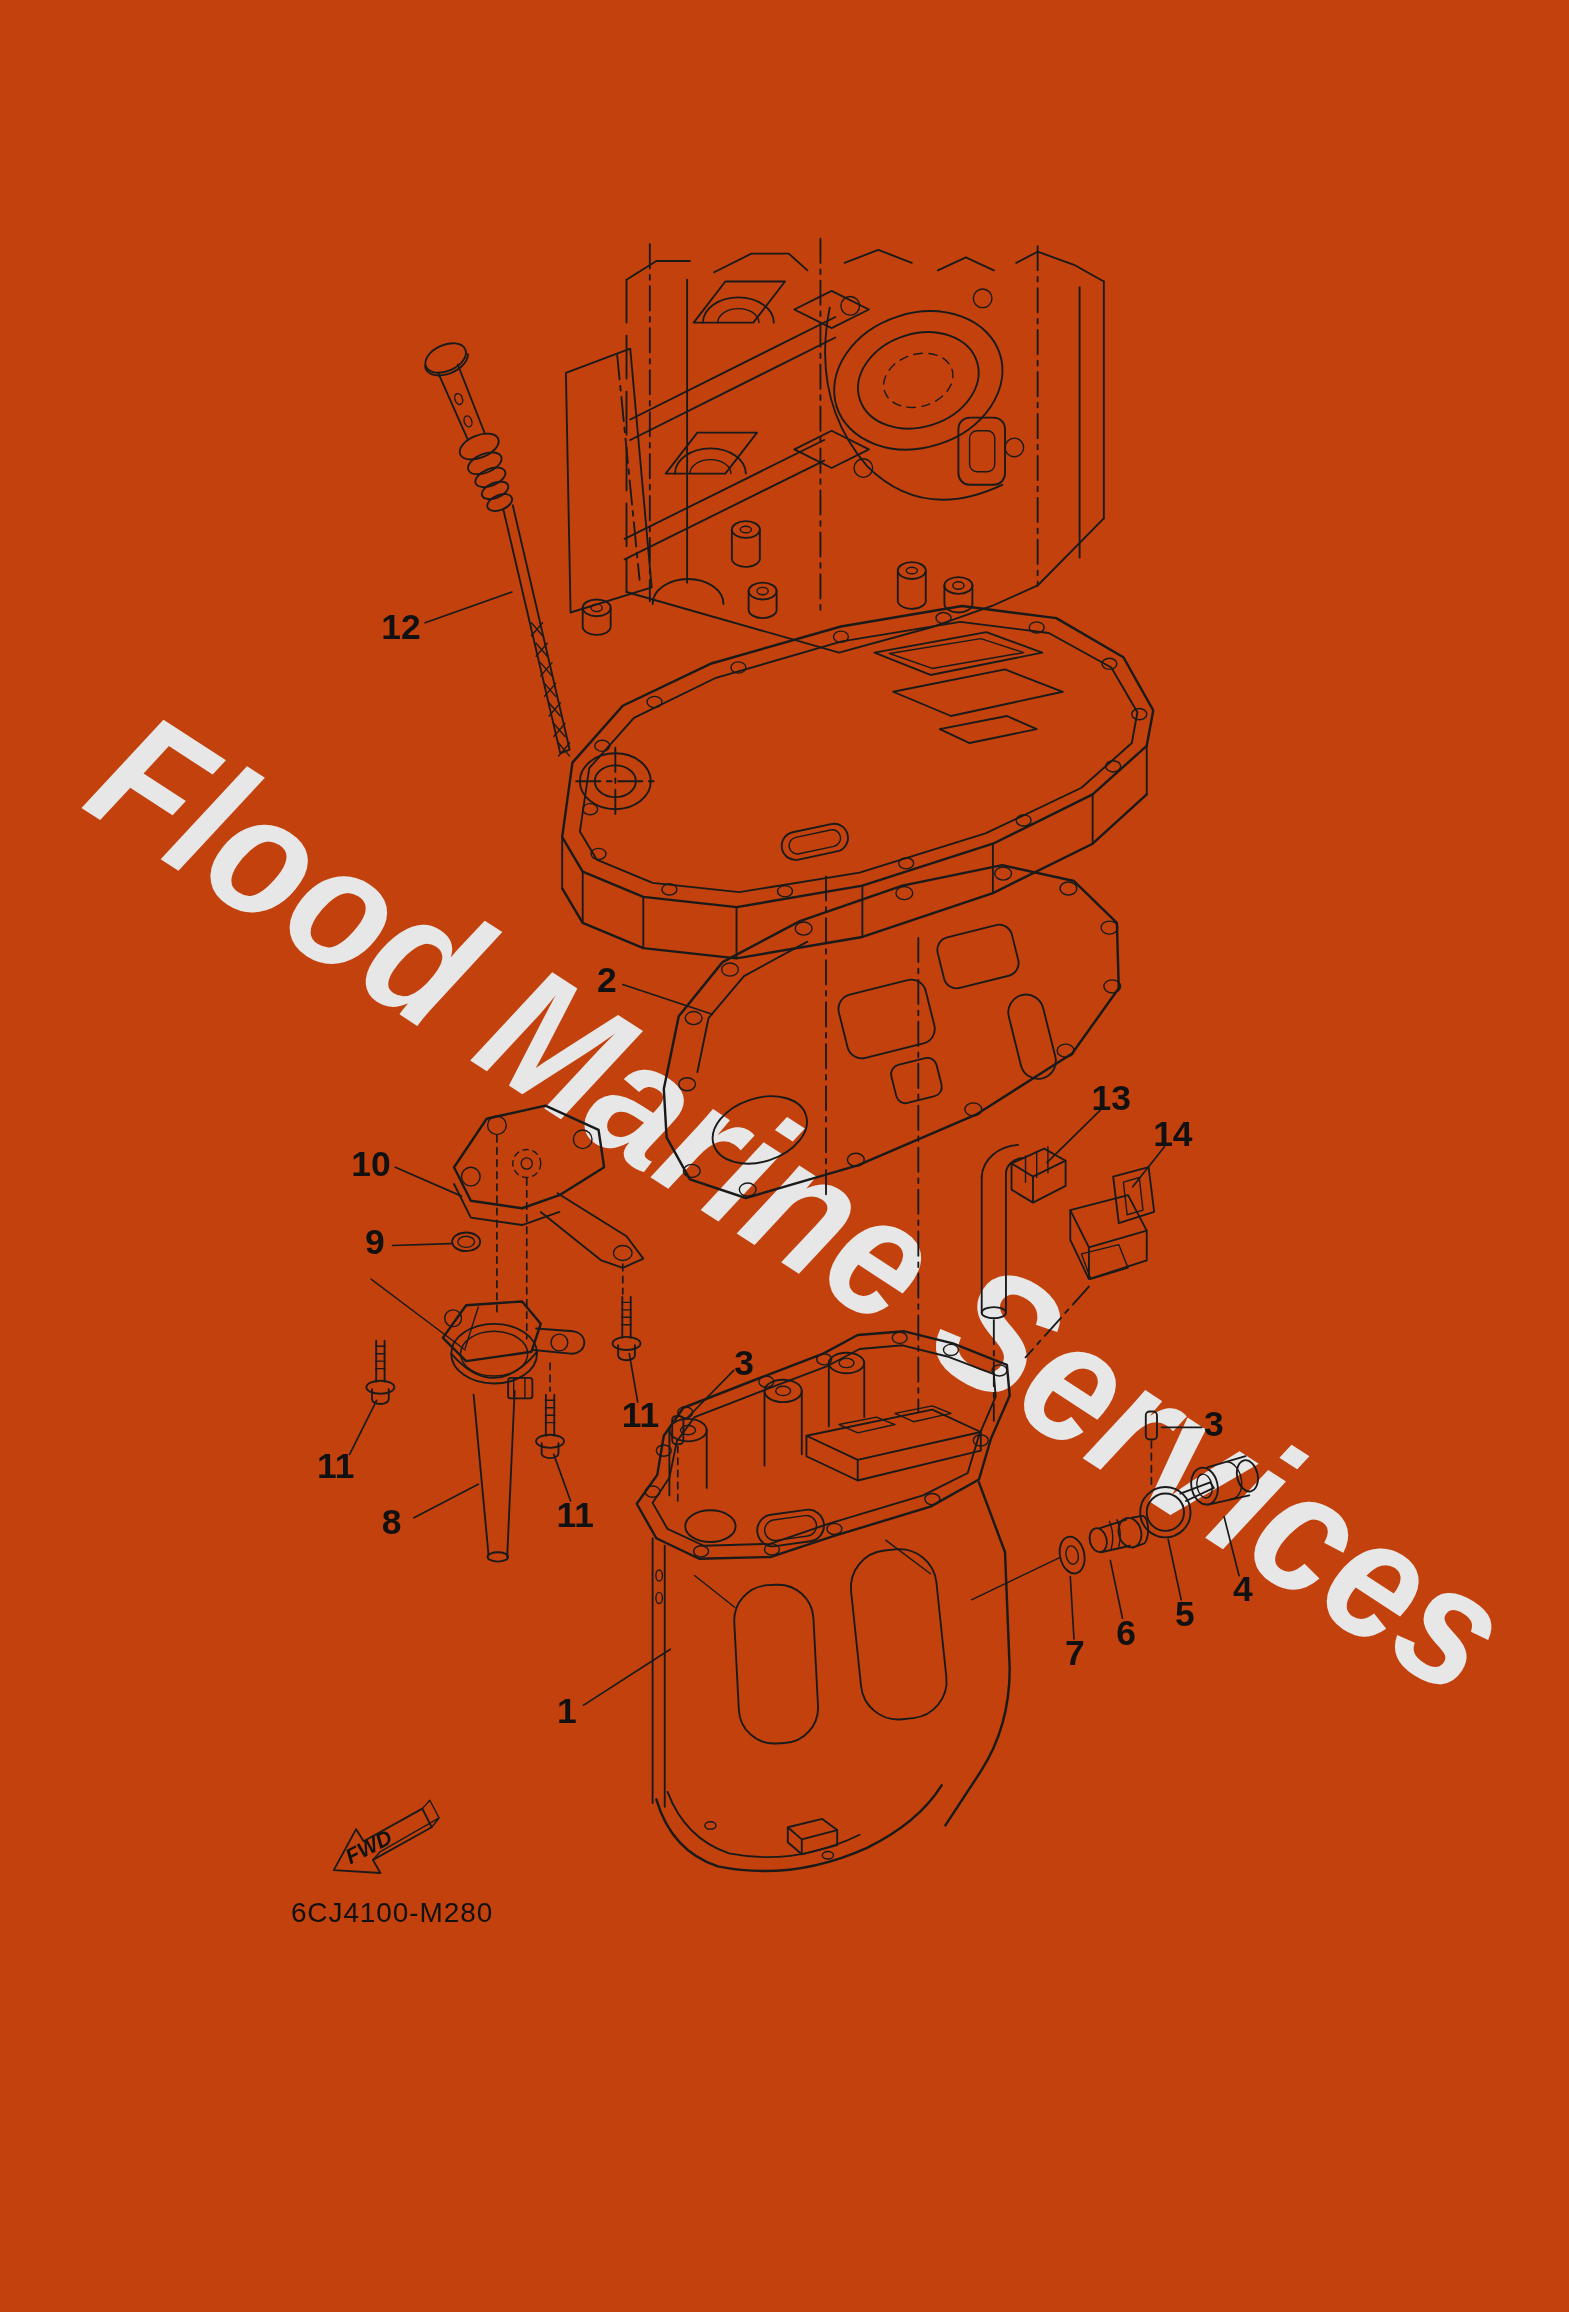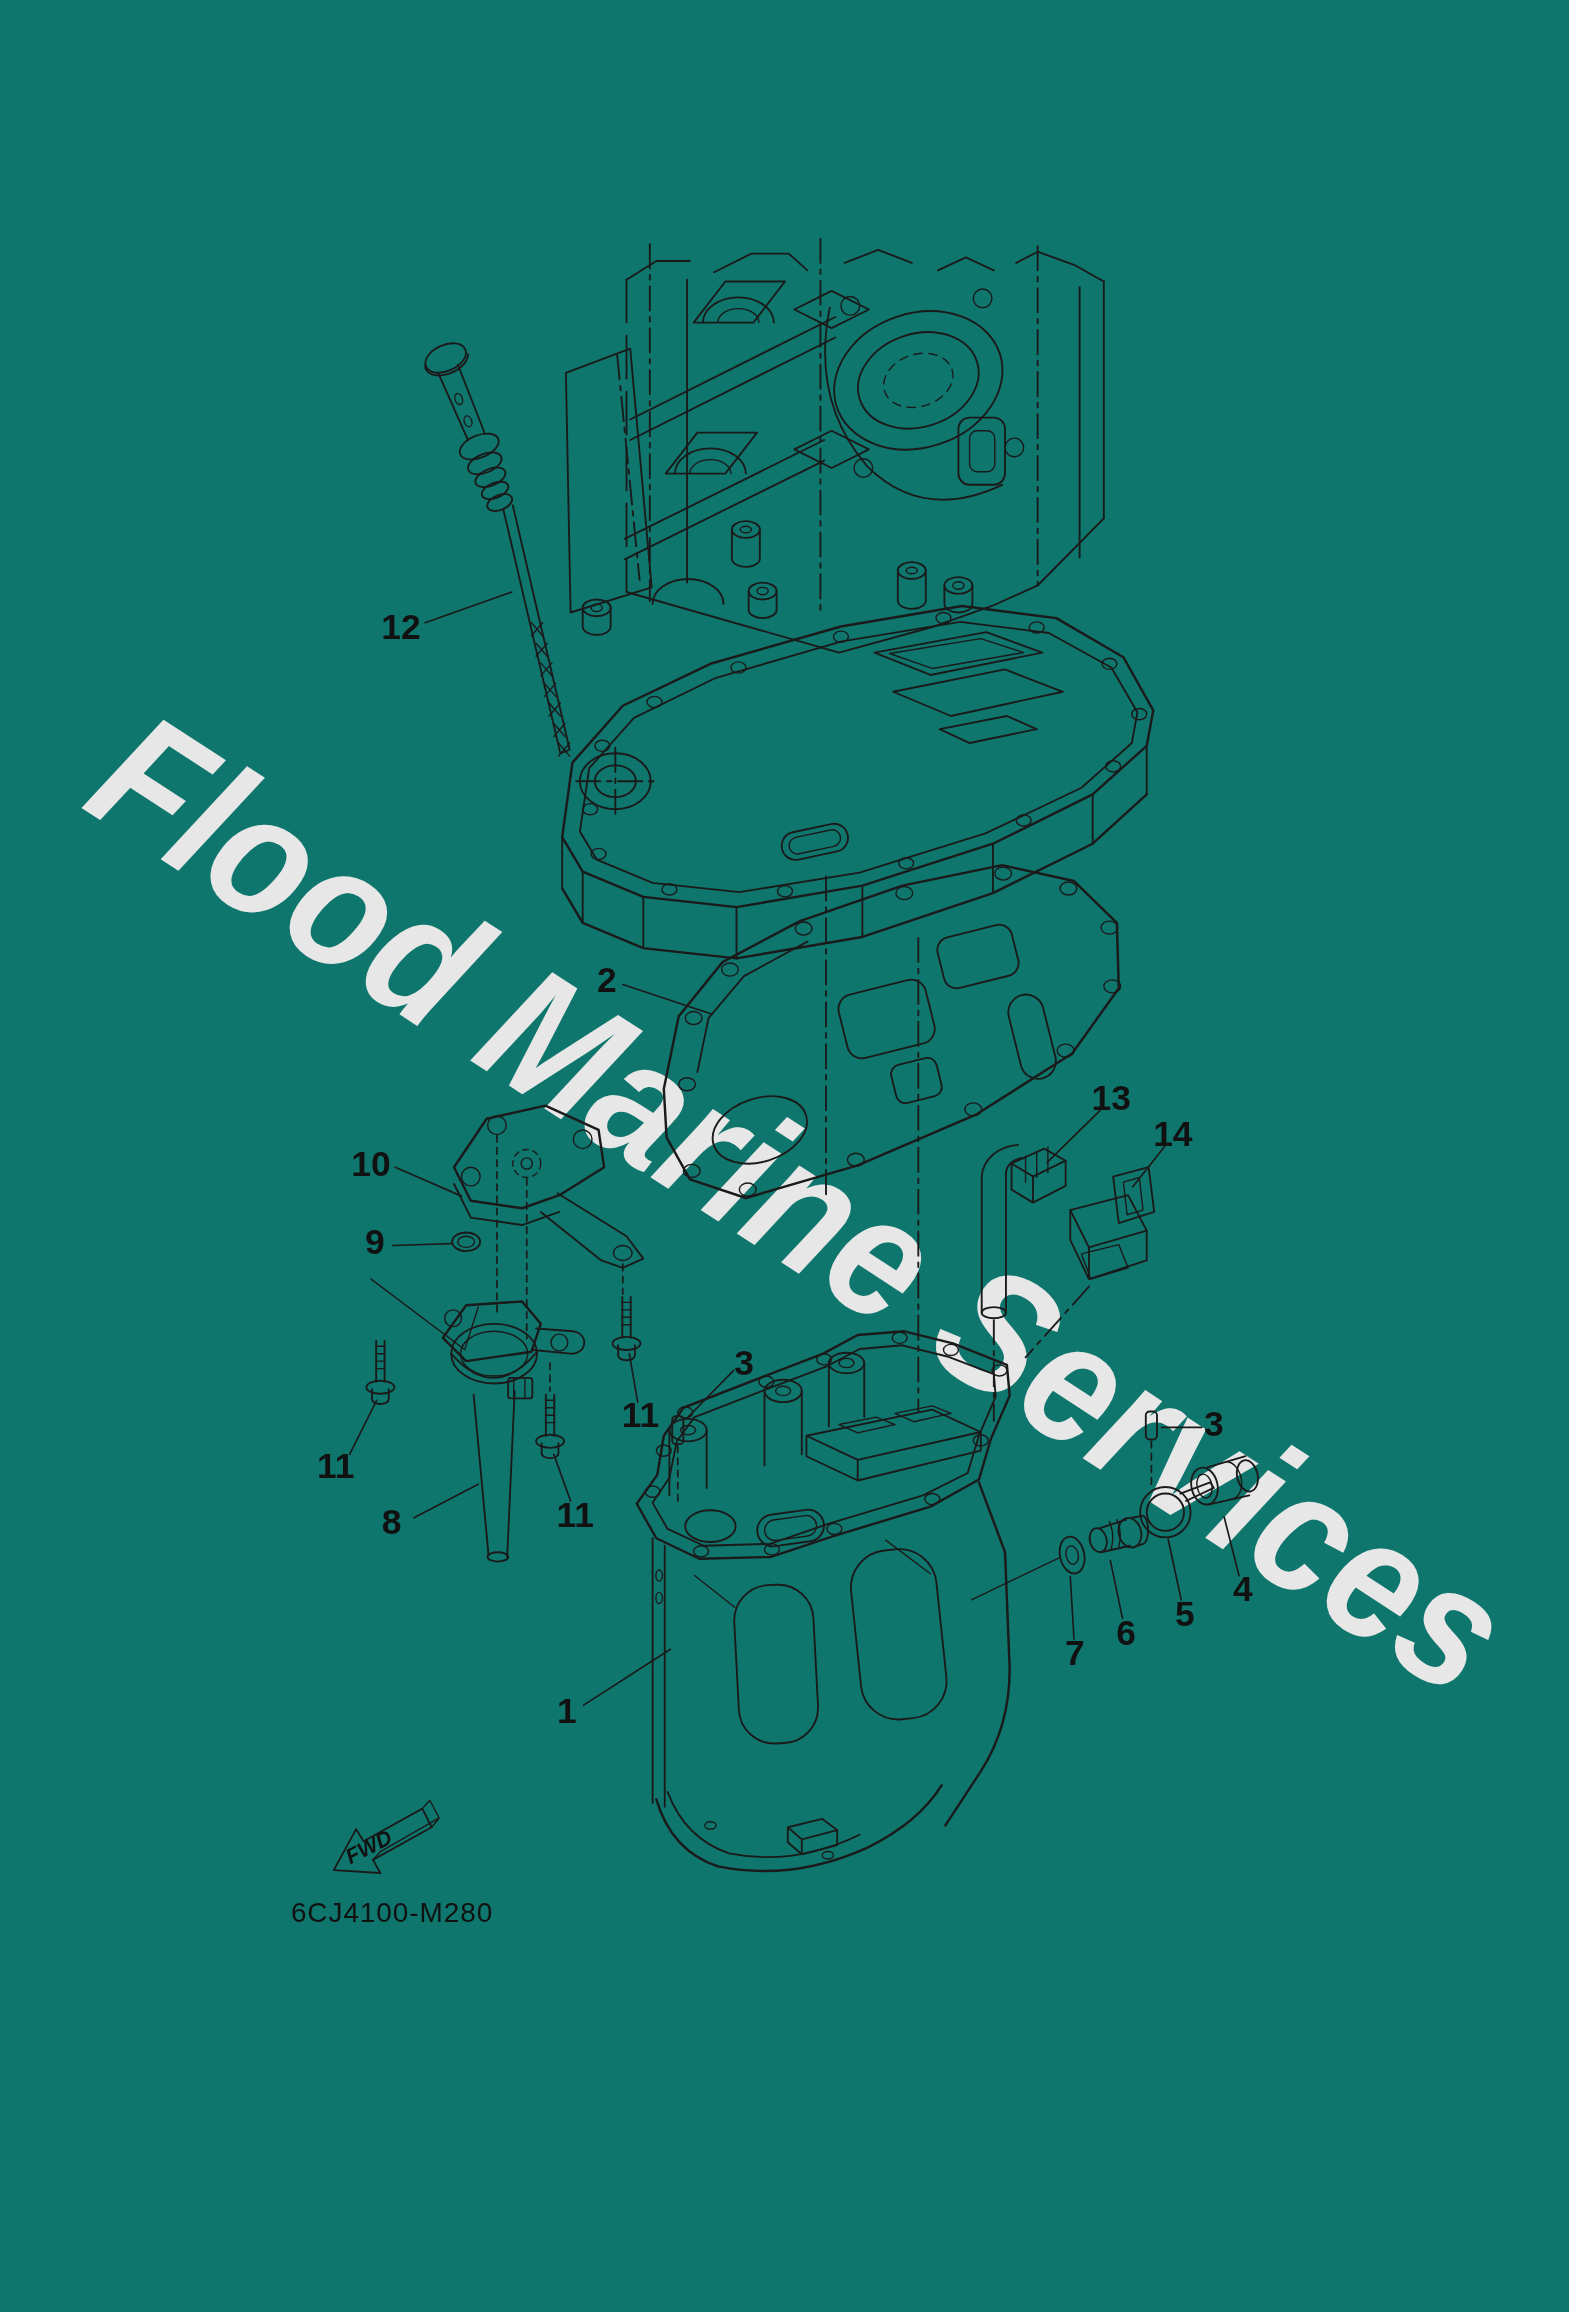--- a/index.html
+++ b/index.html
@@ -1,16 +1,16 @@
 <!DOCTYPE html>
 <html style="font-size:15px"><head>
 <meta charset="utf-8">
 <style>
   html,body{margin:0;padding:0;background:#fff;}
-  .stage{position:relative;width:1570px;height:2313px;background:#0f766e;overflow:hidden;
+  .stage{position:relative;width:1570px;height:2313px;background:#c2410c;overflow:hidden;
          font-family:"Liberation Sans",sans-serif;}
   svg{position:absolute;left:0;top:0;}
   .s{stroke:#1a1a1a;fill:none;stroke-width:2.6;stroke-linecap:round;stroke-linejoin:round}
   .s2{stroke-width:2}
   .s1{stroke-width:1.5}
   .dd{stroke-dasharray:26 7 5 7;stroke-width:2}
   .ds{stroke-dasharray:7 6;stroke-width:1.8}
   .ld{stroke-width:1.8}
   text.call{font-family:"Liberation Sans",sans-serif;font-weight:700;font-size:38px;
             fill:#111;text-anchor:middle;stroke:none}

